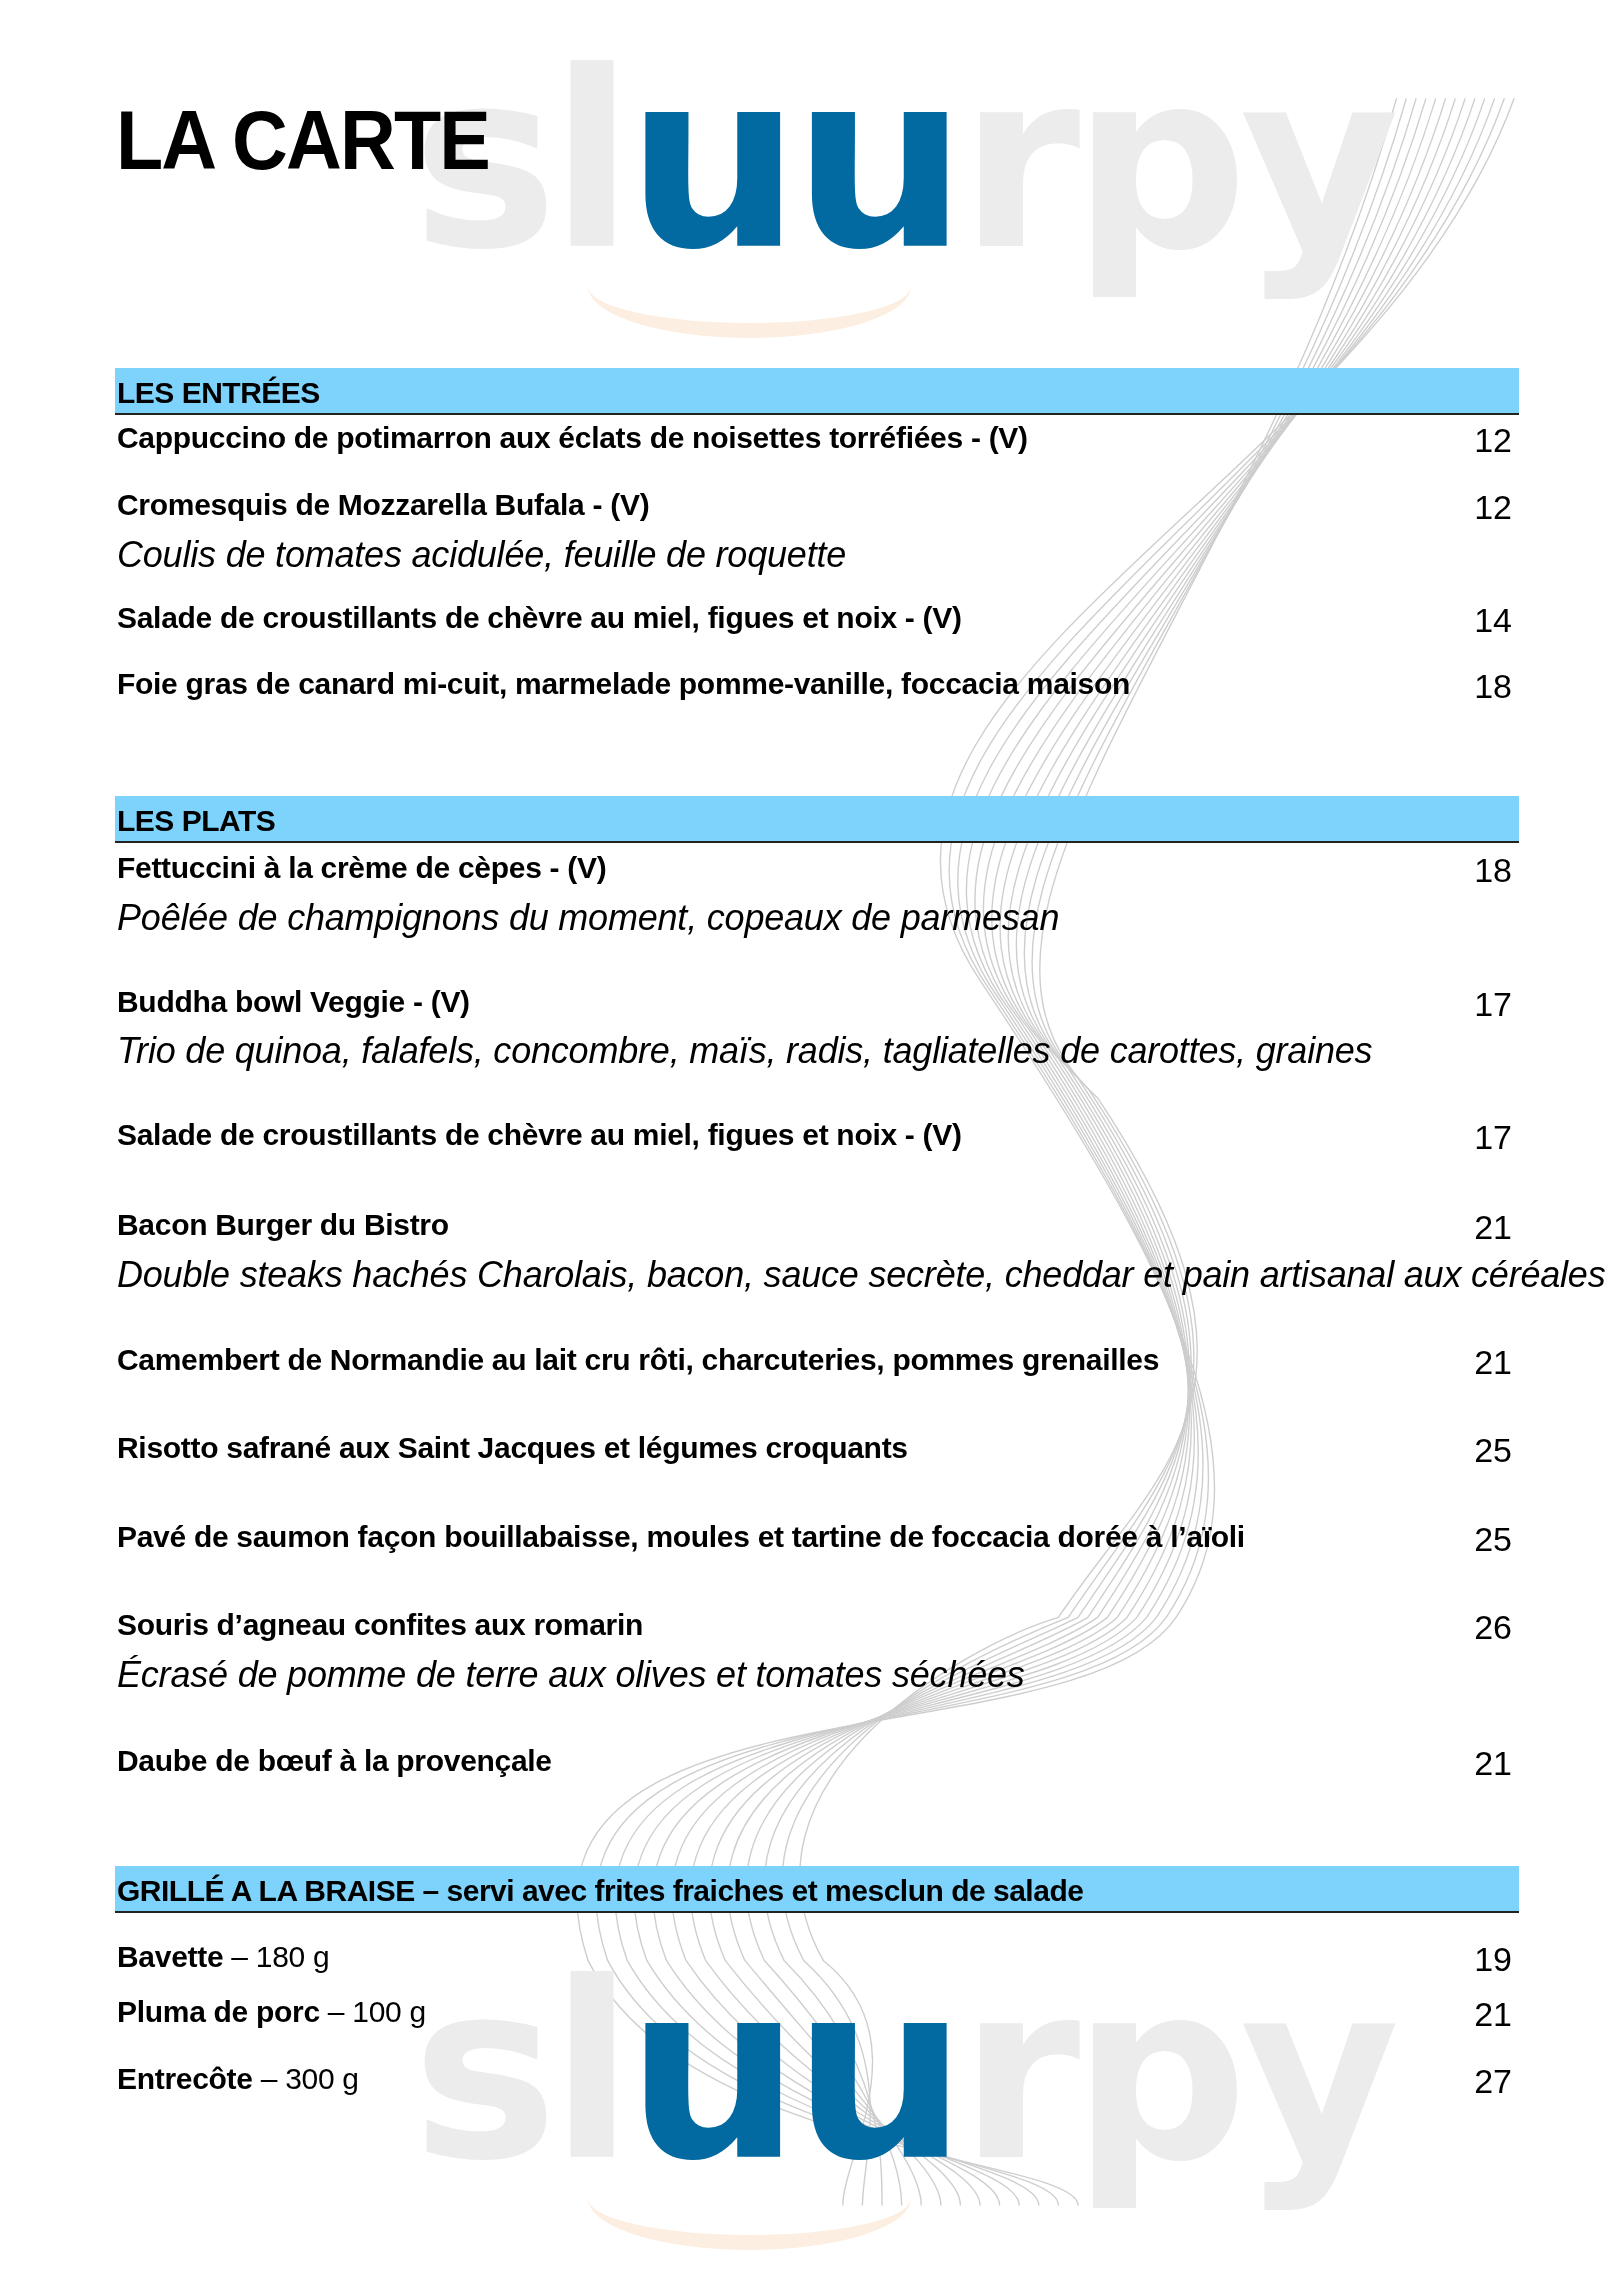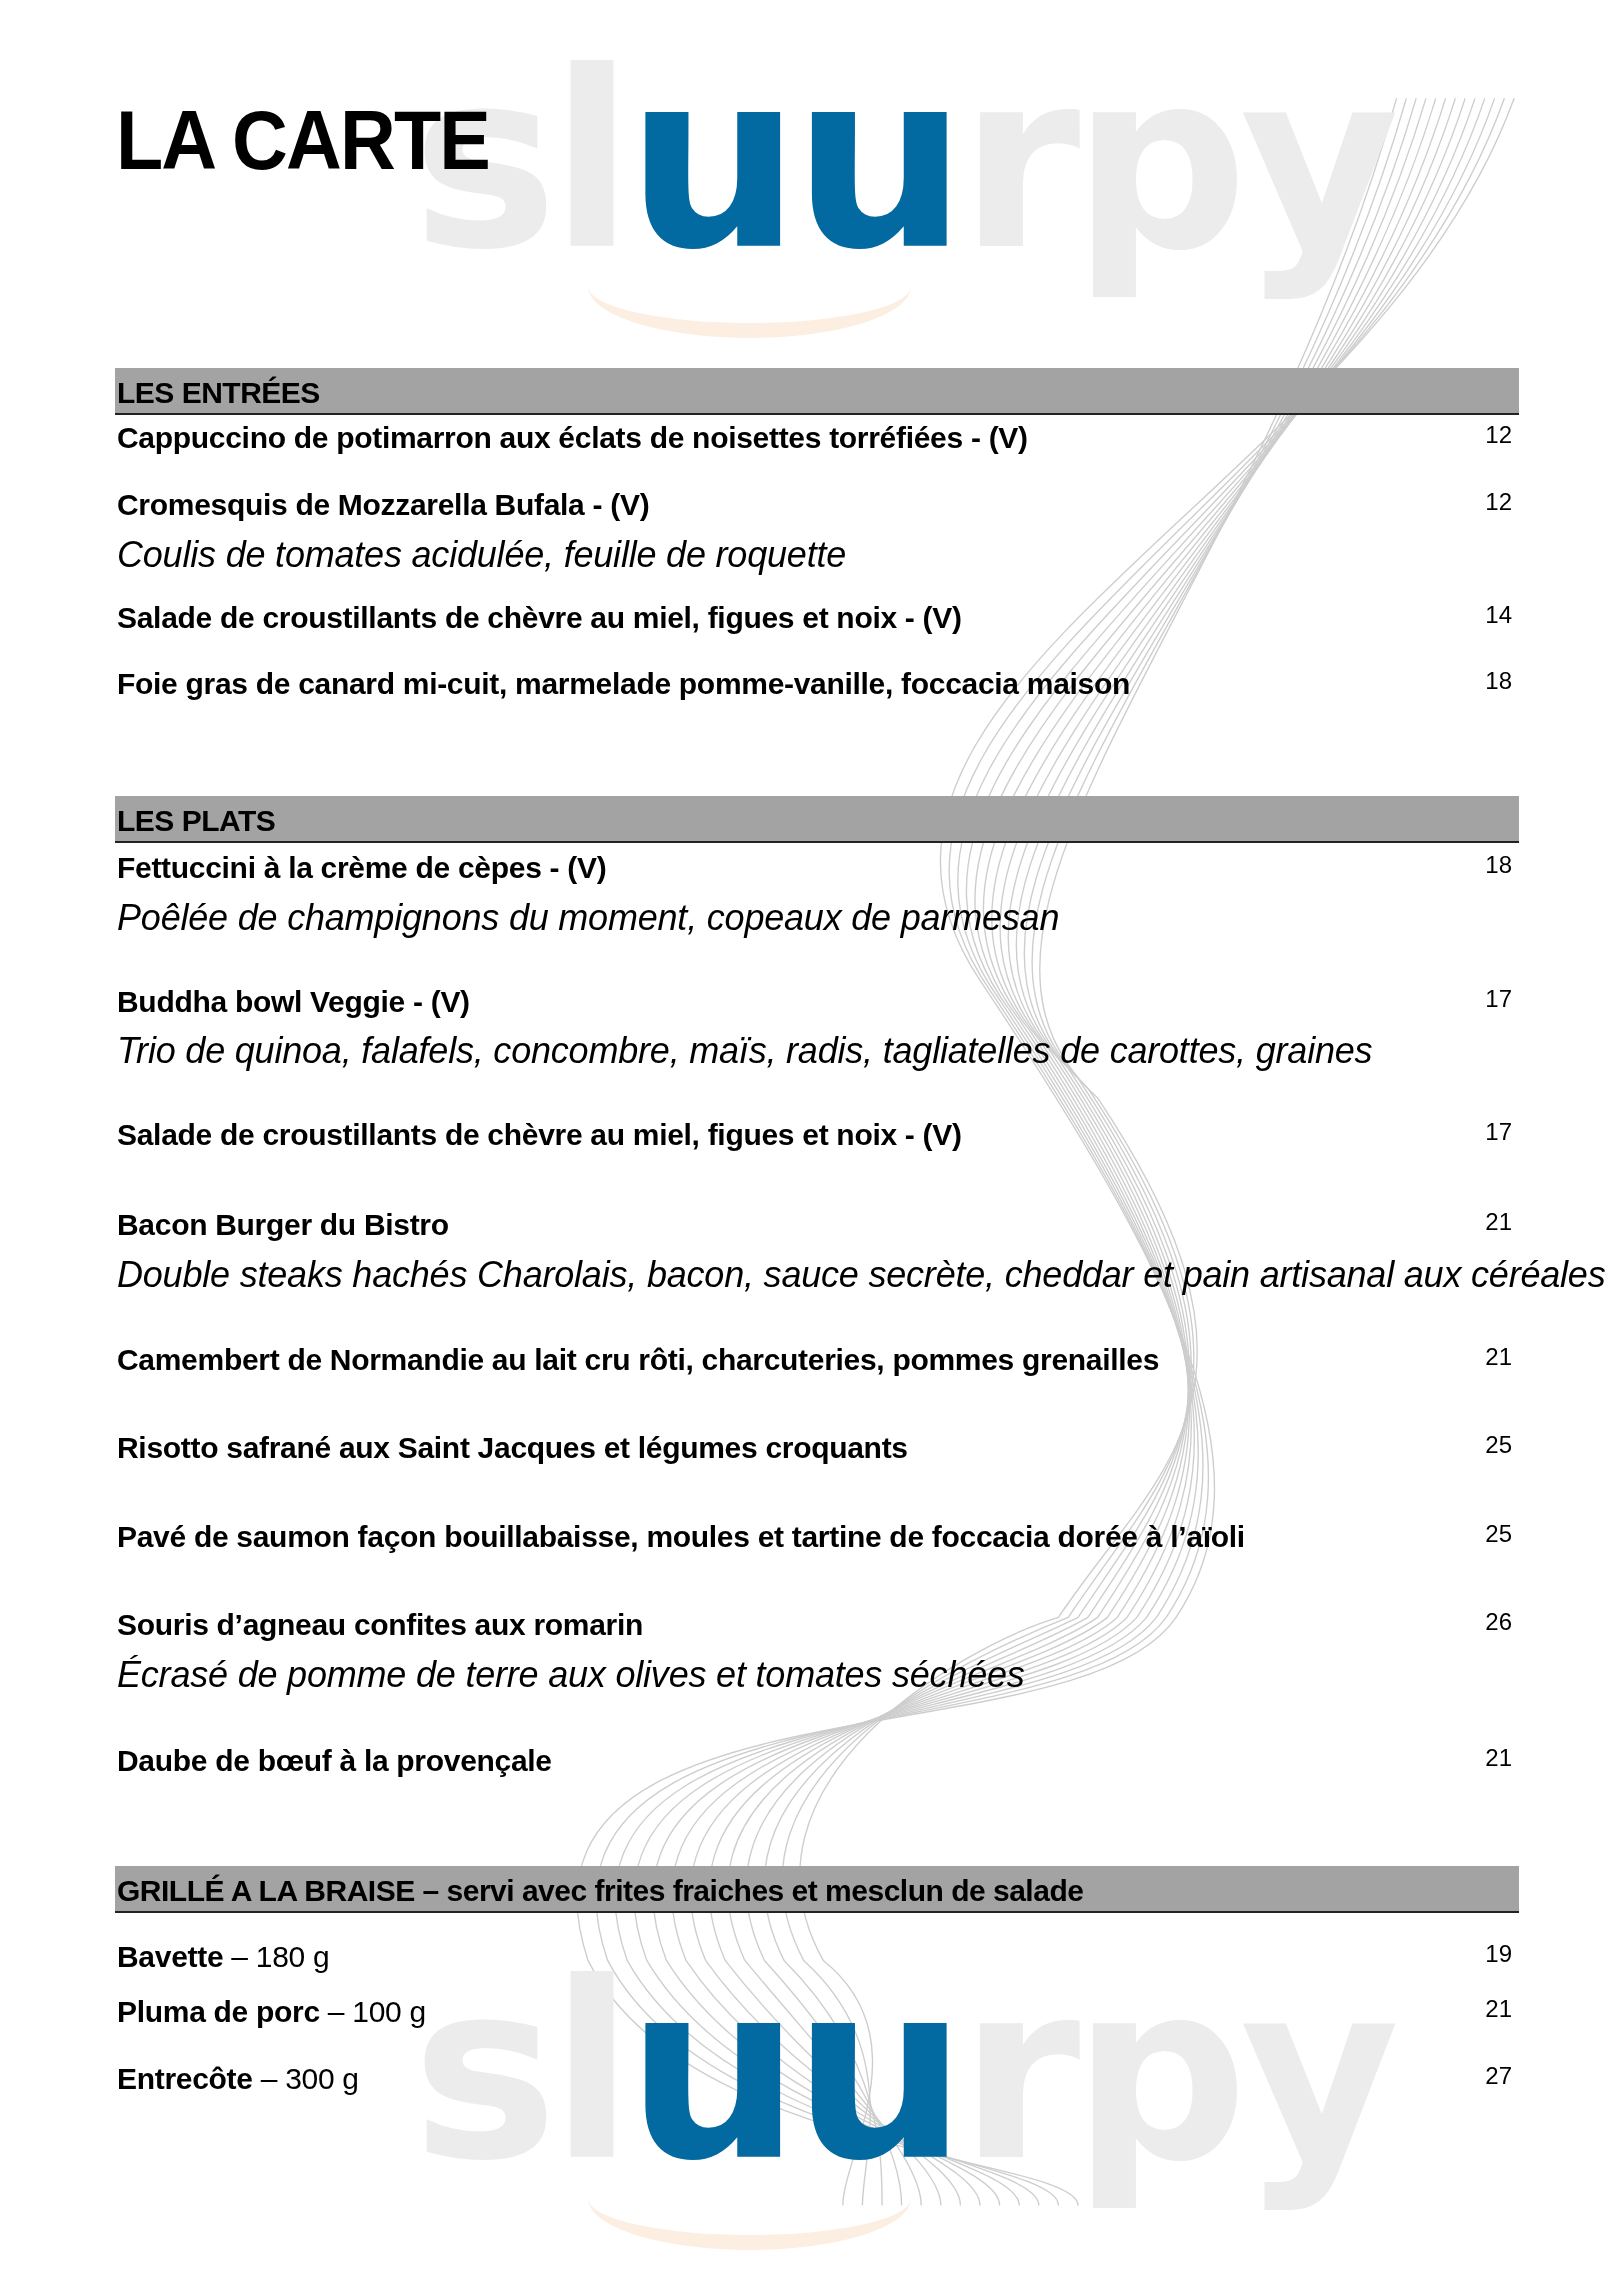--- a/index.html
+++ b/index.html
@@ -3,27 +3,27 @@
 <meta charset="utf-8">
 <style>
   html, body { margin:0; padding:0; }
   body { width:1620px; height:2293px; background:#ffffff; position:relative; overflow:hidden; font-family:"Liberation Sans", sans-serif; color:#000; }
   .wm { position:absolute; font-family:"DejaVu Sans", sans-serif; font-weight:bold; font-size:245px; letter-spacing:-7.8px; line-height:1; pointer-events:none; }
   .wm .g { color:#ececec; }
   .wm .o { color:#0369a1; }
   .wm-smile { position:absolute; border-bottom:15.7px solid #fcefe2; border-radius:0 0 50% 50%; pointer-events:none; }
   .swirl { position:absolute; pointer-events:none; }
   .title { position:absolute; left:116px; top:98px; font-family:"Liberation Sans", sans-serif; font-weight:bold; font-size:84px; letter-spacing:-2px; transform:scaleX(0.92); transform-origin:left top; line-height:1; }
-  .bar { position:absolute; left:115px; width:1404px; height:47px; background:#a3a3a3; border-bottom:2px solid #222; box-sizing:border-box; }
+  .bar { position:absolute; left:115px; width:1404px; height:47px; background:#7dd3fc; border-bottom:2px solid #222; box-sizing:border-box; }
   .bar .lbl { position:absolute; left:2px; top:7.8px; font-weight:bold; font-size:30px; letter-spacing:-0.5px; white-space:nowrap; }
   .bar .lbl .sub { font-weight:bold;text-align:right; }
   .row { position:absolute; left:117px; width:1395px; height:39px; }
   .row .name { position:absolute; left:0; top:0; font-weight:bold; font-size:30px; white-space:nowrap; letter-spacing:-0.3px; }
   .row .name .light { font-weight:normal; }
-  .row .price { position:absolute; right:0; top:0; font-size:24px; }
+  .row .price { position:absolute; right:0; top:0; font-size:34px; }
   .desc { position:absolute; left:117px; font-style:italic; font-size:36px; white-space:nowrap; letter-spacing:-0.2px; }
 </style>
 </head>
 <body>
 
 <svg class="swirl" width="1620" height="2293" viewBox="0 0 1653 2339">
   <g fill="none" stroke="#bdbdbd" stroke-width="1.4" opacity="0.75">
     <path d="M1545 100 C1400 500 800 700 1000 1000 C1200 1300 1300 1500 1200 1650 C1100 1800 500 1700 600 2000 C700 2200 1100 2200 1100 2250"></path>
     <path d="M1535 100 C1390 510 810 720 1010 1010 C1210 1310 1290 1500 1190 1650 C1090 1790 520 1710 620 2000 C720 2190 1080 2200 1080 2250"></path>
     <path d="M1525 100 C1380 520 820 740 1020 1020 C1220 1320 1280 1500 1180 1650 C1080 1780 540 1720 640 2000 C740 2180 1060 2200 1060 2250"></path>

